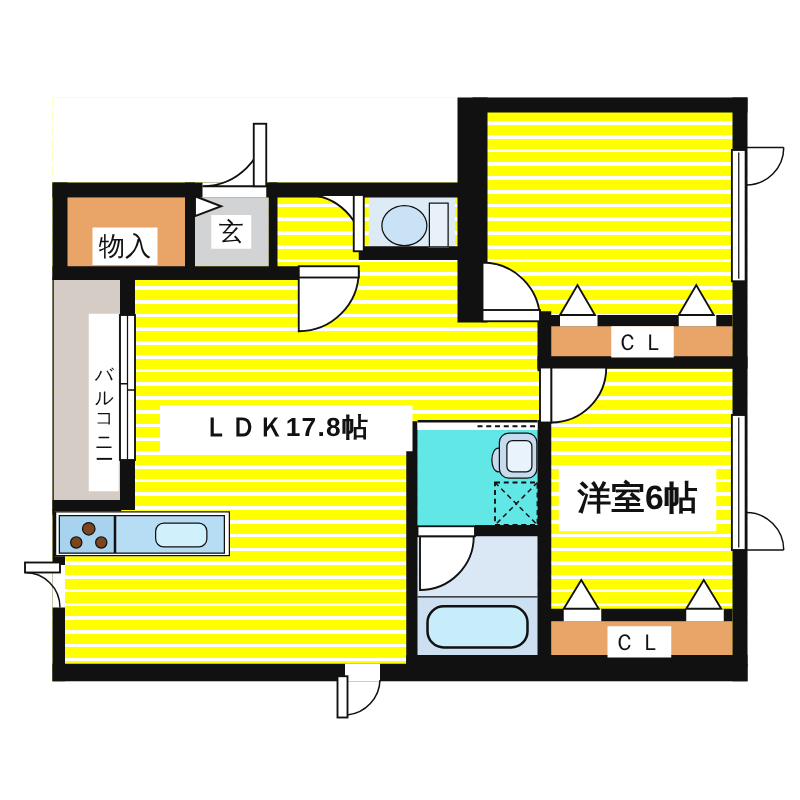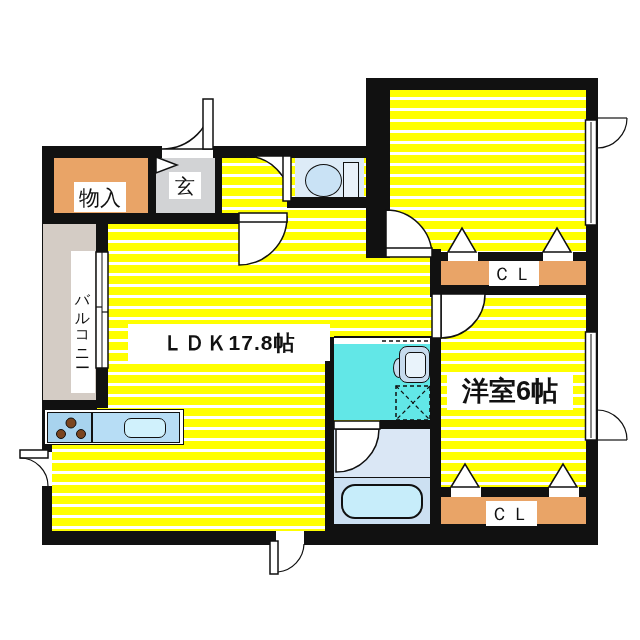--- a/index.html
+++ b/index.html
@@ -136,20 +136,20 @@
     <rect x="396" y="386" width="34" height="34" fill="none" stroke="#111" stroke-width="1.5" stroke-dasharray="4 3"></rect>
     <line x1="396" y1="386" x2="430" y2="420" stroke="#111" stroke-width="1.2" stroke-dasharray="4 3"></line>
     <line x1="430" y1="386" x2="396" y2="420" stroke="#111" stroke-width="1.2" stroke-dasharray="4 3"></line>
 
     <circle cx="71" cy="423" r="5" fill="#7b451f" stroke="#111" stroke-width="1"></circle>
     <circle cx="61" cy="434" r="4.5" fill="#7b451f" stroke="#111" stroke-width="1"></circle>
     <circle cx="81" cy="434" r="4.5" fill="#7b451f" stroke="#111" stroke-width="1"></circle>
   </svg>
 
   <div class="label" style="left:128px;top:324px;width:202px;height:37px;font-size:21px;letter-spacing:1px;">ＬＤＫ17.8帖</div>
-  <div class="label" style="left:447px;top:372px;width:126px;height:38px;font-size:27px;">洋室6帖</div>
+  <div class="label" style="left:447px;top:372px;width:126px;height:53px;font-size:27px;">洋室6帖</div>
   <div class="label" style="left:489px;top:261px;width:50px;height:25px;font-size:18px;letter-spacing:3px;font-weight:normal;">ＣＬ</div>
   <div class="label" style="left:486px;top:501px;width:51px;height:25px;font-size:18px;letter-spacing:3px;font-weight:normal;">ＣＬ</div>
   <div class="label" style="left:74px;top:170px;width:52px;height:30px;font-size:21px;font-weight:normal;margin-top:12px;">物入</div>
   <div class="label" style="left:169px;top:172px;width:32px;height:27px;font-size:20px;font-weight:normal;">玄</div>
   <div class="label vlabel" style="left:71px;top:251px;width:24px;height:142px;font-size:15px;">バルコニー</div>
 
 </div>
 
 </body></html>

